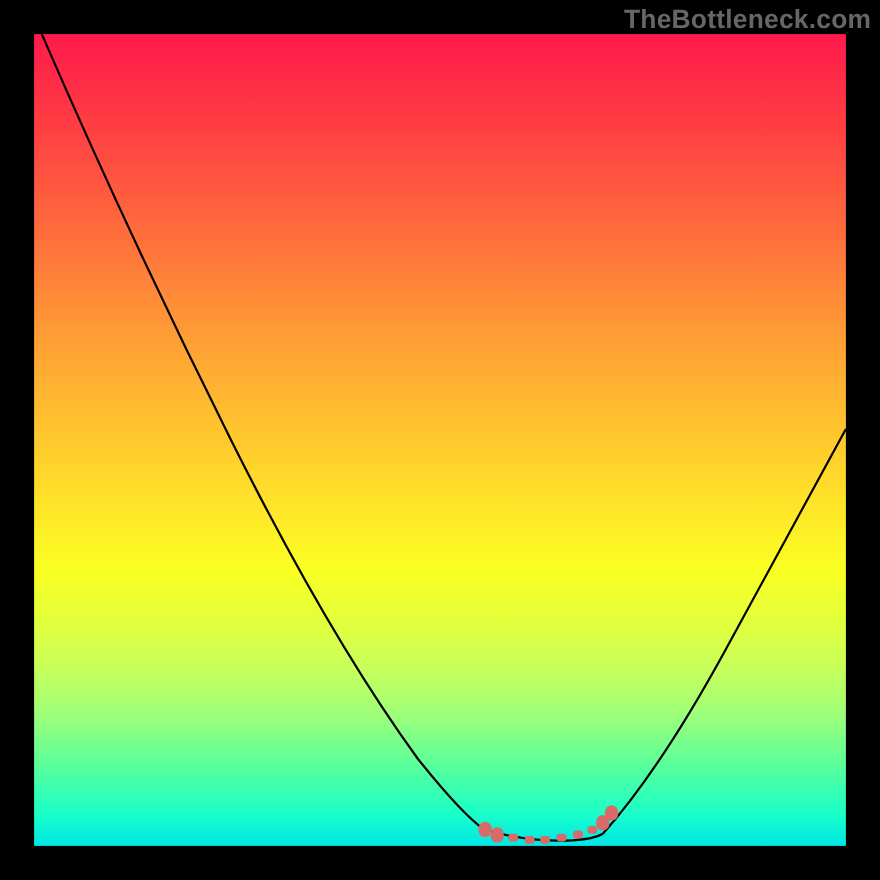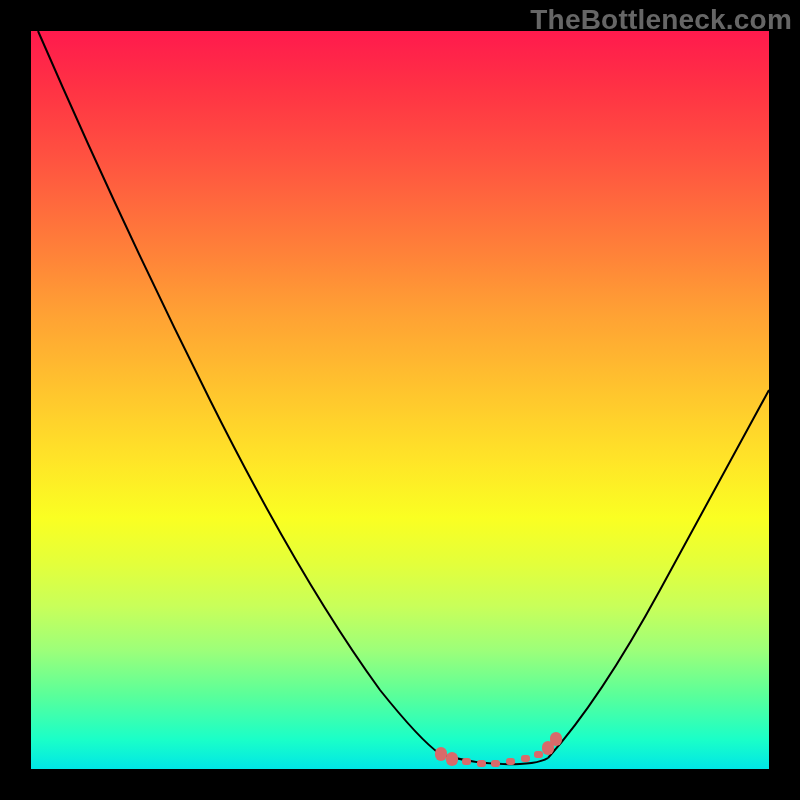--- a/index.html
+++ b/index.html
@@ -39,21 +39,21 @@
       #5aff9a 90%,
       #1affc8 96%,
       #00e6e6 100%
     );
   }
   .watermark {
     position: absolute;
     top: 4px;
     right: 8px;
     color: #666;
-    font-size: 28px;
+    font-size: 24px;
     font-weight: 600;
     letter-spacing: 0.2px;
     user-select: none;
   }
   svg.curves {
     position: absolute;
     left: 0; top: 0;
   }
   .marker {
     position: absolute;

